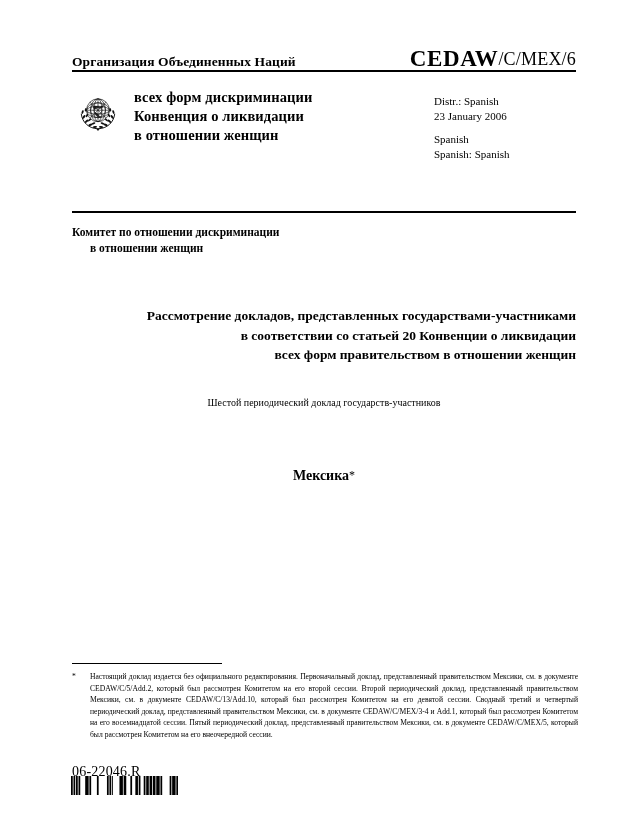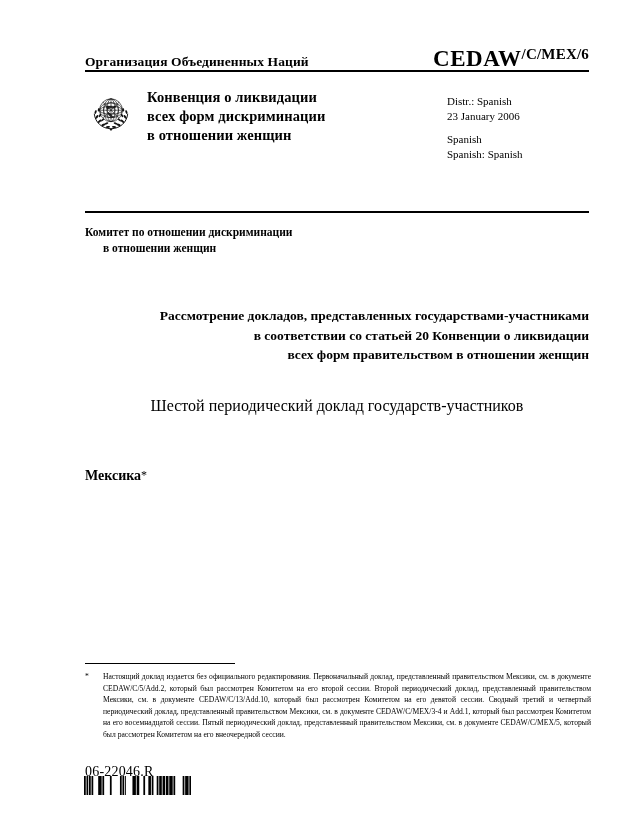--- a/index.html
+++ b/index.html
@@ -11,21 +11,21 @@
     width: 640px;
     height: 828px;
     position: relative;
     font-family: "Liberation Serif", "DejaVu Serif", serif;
     color: #000000;
     overflow: hidden;
   }
 
   .page {
     position: absolute;
-    left: 17px; top: 0;
+    left: 4px; top: 0;
     width: 548px;
     height: 828px;
   }
 
   
   .masthead {
     position: absolute;
     left: 68px;
     top: 46px;
     width: 504px;
@@ -36,31 +36,31 @@
   .org-name {
     font-family: "Liberation Serif", "DejaVu Serif", serif;
     font-size: 13.5px;
     font-weight: bold;
     letter-spacing: 0.1px;
     white-space: nowrap;
   }
   .symbol-wrap {
     white-space: nowrap;
     display: flex;
-    align-items: flex-start;
+    align-items: center;
   }
   .symbol-main {
     font-size: 23px;
     font-weight: bold;
     letter-spacing: 0.6px;
     font-family: "Liberation Serif", "DejaVu Serif", serif;
   }
   .symbol-sub {
-    font-size: 15px;
-    font-weight: bold;
+    font-size: 18px;
+    font-weight: normal;
     letter-spacing: 0.2px;
     font-family: "Liberation Serif", "DejaVu Serif", serif;
   }
 
   .rule-thick {
     position: absolute;
     left: 68px;
     width: 504px;
     border: 0;
     border-top: 2.2px solid #000;
@@ -129,29 +129,30 @@
     line-height: 19.5px;
     font-family: "Liberation Serif", "DejaVu Serif", serif;
   }
 
   .subtitle {
     position: absolute;
     left: 68px;
     top: 397px;
     width: 504px;
     text-align: center;
-    font-size: 16px;
+    font-size: 10px;
     font-family: "Liberation Serif", "DejaVu Serif", serif;
   }
 
   .country {
     position: absolute;
     left: 68px;
     top: 468px;
     width: 504px;
+    text-align: center;
     font-size: 14px;
     font-weight: bold;
     font-family: "Liberation Serif", "DejaVu Serif", serif;
   }
   .country .star { font-weight: normal; font-size: 12px; vertical-align: top; }
 
   
   .fn-rule {
     position: absolute;
     left: 68px;
@@ -257,22 +258,22 @@
           <ellipse cx="40" cy="76" rx="4.3" ry="2" transform="rotate(-20 40 76)"></ellipse>
           <ellipse cx="78" cy="45" rx="4" ry="2" transform="rotate(80 78 45)"></ellipse>
           <ellipse cx="75" cy="58" rx="4.3" ry="2" transform="rotate(58 75 58)"></ellipse>
           <ellipse cx="69" cy="68" rx="4.3" ry="2" transform="rotate(40 69 68)"></ellipse>
           <ellipse cx="60" cy="76" rx="4.3" ry="2" transform="rotate(20 60 76)"></ellipse>
           <path d="M46 88 h8 l-4 5z"></path>
         </g>
       </svg>
     </span>
     <div class="conv-title">
+      <div>всех форм дискриминации</div>
       <div>Конвенция о ликвидации</div>
-      <div>всех форм дискриминации</div>
       <div>в отношении женщин</div>
     </div>
   </div>
 
   <div class="distr">
     <div>Distr.: Spanish</div>
     <div>23 January 2006</div>
     <div class="gap"></div>
     <div>Spanish</div>
     <div>Spanish: Spanish</div>

